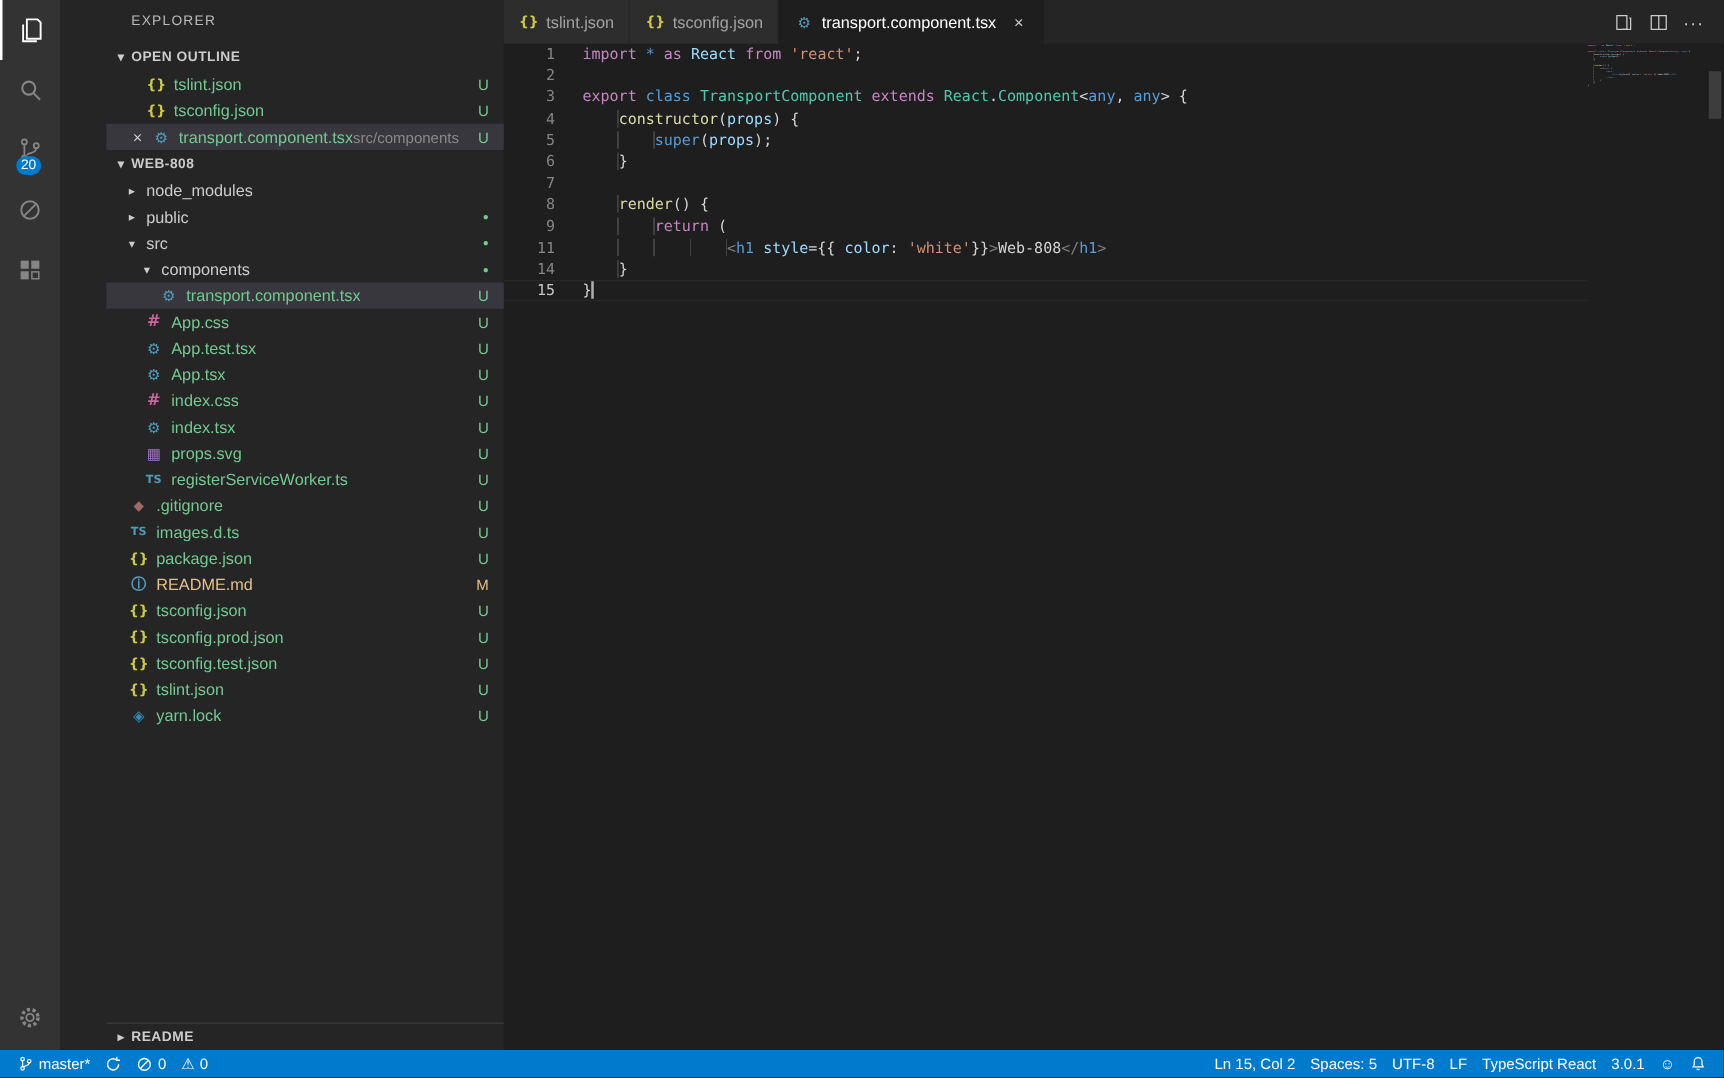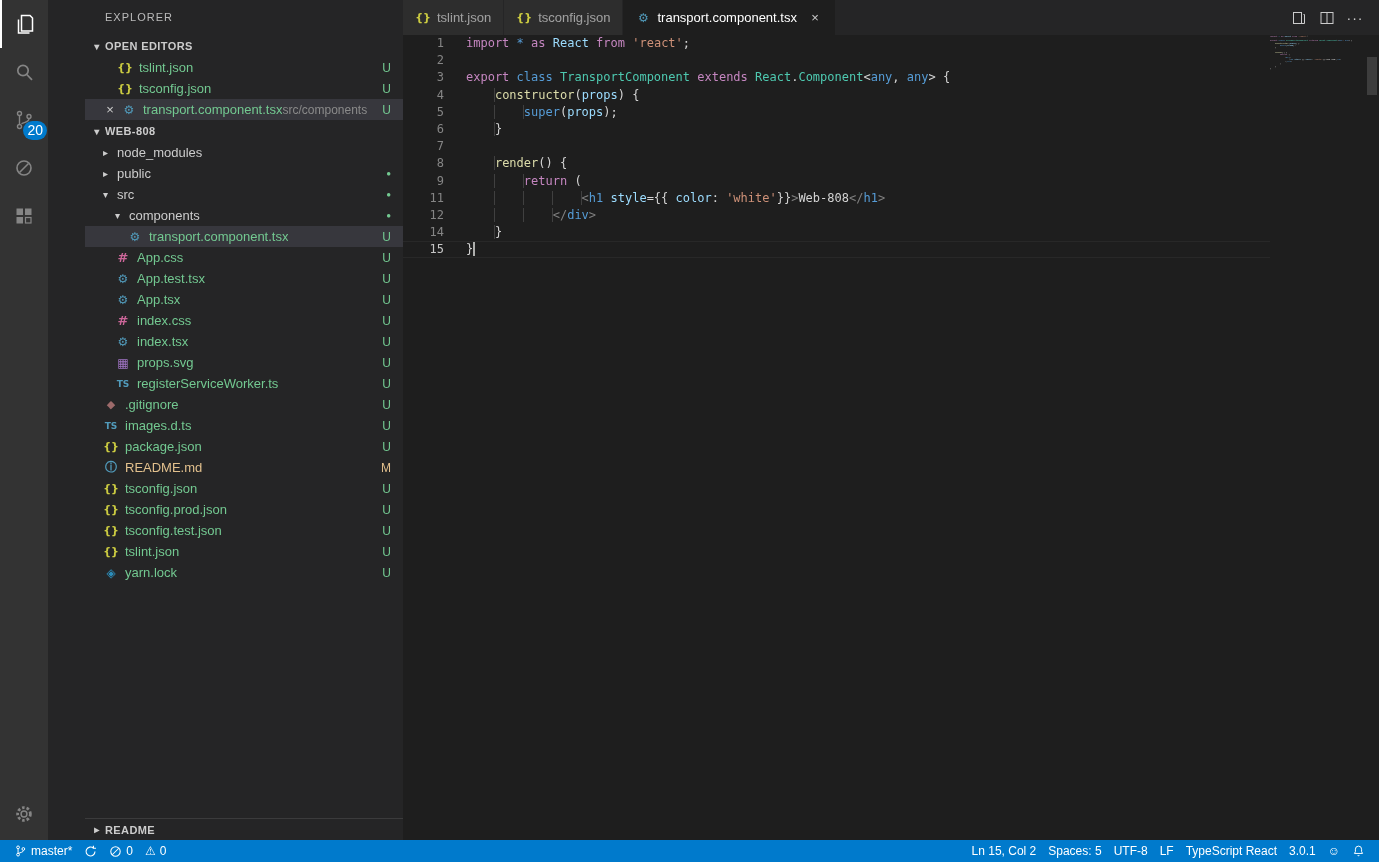--- a/index.html
+++ b/index.html
@@ -7,22 +7,22 @@
     font-family:"Liberation Sans", sans-serif; }
   .app { display:flex; height:840px; width:100%; }
 
   
   .activity-bar { width:48px; background:#333333; display:flex; flex-direction:column;
     justify-content:space-between; flex:none; }
   .ab-item { height:48px; display:flex; align-items:center; justify-content:center;
     color:#858585; position:relative; cursor:pointer; }
   .ab-item.active { color:#ffffff; border-left:2px solid #ffffff; }
   .ab-item svg { display:block; }
-  .ab-badge { position:absolute; bottom:4px; right:1px; background:#007acc; color:#fff;
-    font-size:14px; border-radius:10px; padding:1px 4px; line-height:1.2; }
+  .ab-badge { position:absolute; bottom:4px; right:15px; background:#007acc; color:#fff;
+    font-size:11px; border-radius:10px; padding:1px 4px; line-height:1.2; }
   #abBottom { margin-bottom:2px; }
 
   
   .sidebar { width:355px; background:#252526; color:#cccccc; display:flex;
     flex-direction:column; font-size:13px; flex:none;padding-left:37px; }
   .sidebar-title { height:35px; line-height:35px; padding-left:20px; font-size:11px;
     color:#bbbbbb; letter-spacing:1px; }
   .section-header { height:22px; display:flex; align-items:center; font-size:11px;
     font-weight:bold; color:#cccccc; padding-left:4px; letter-spacing:0.4px; cursor:pointer; flex:none; }
   .section-header.outline { border-top:1px solid rgba(128,128,128,0.25); }
@@ -154,21 +154,21 @@
             </svg>
           </span>
         </div>
       </div>
   </nav>
 
   <aside class="sidebar">
     <div class="sidebar-title">EXPLORER</div>
     <div class="section-header">
       <span class="chev">▾</span>
-      <span>OPEN EDITORS</span>
+      <span>OPEN OUTLINE</span>
     </div>
     <div id="openEditors">
         <div class="row oe-row">
           <span class="ficon" style="color: rgb(203, 203, 65); font-size: 11px;">{}</span>
           <span class="label untracked">tslint.json</span>
           <span class="badge u">U</span>
         </div>
         <div class="row oe-row">
           <span class="ficon" style="color: rgb(203, 203, 65); font-size: 11px;">{}</span>
           <span class="label untracked">tsconfig.json</span>
@@ -333,21 +333,20 @@
           <div class="code-line"><span class="gutter">1</span><span class="line-content"><span class="tok-kw">import</span><span class="tok-def"> </span><span class="tok-blue">*</span><span class="tok-def"> </span><span class="tok-kw">as</span><span class="tok-def"> </span><span class="tok-var">React</span><span class="tok-def"> </span><span class="tok-kw">from</span><span class="tok-def"> </span><span class="tok-str">'react'</span><span class="tok-def">;</span></span></div>
           <div class="code-line"><span class="gutter">2</span><span class="line-content"></span></div>
           <div class="code-line"><span class="gutter">3</span><span class="line-content"><span class="tok-kw">export</span><span class="tok-def"> </span><span class="tok-blue">class</span><span class="tok-def"> </span><span class="tok-type">TransportComponent</span><span class="tok-def"> </span><span class="tok-kw">extends</span><span class="tok-def"> </span><span class="tok-type">React</span><span class="tok-def">.</span><span class="tok-type">Component</span><span class="tok-def">&lt;</span><span class="tok-blue">any</span><span class="tok-def">, </span><span class="tok-blue">any</span><span class="tok-def">&gt; {</span></span></div>
           <div class="code-line"><span class="gutter">4</span><span class="line-content"><span class="tok-ind">    </span><span class="tok-fn">constructor</span><span class="tok-def">(</span><span class="tok-var">props</span><span class="tok-def">) {</span></span></div>
           <div class="code-line"><span class="gutter">5</span><span class="line-content"><span class="tok-ind">        </span><span class="tok-blue">super</span><span class="tok-def">(</span><span class="tok-var">props</span><span class="tok-def">);</span></span></div>
           <div class="code-line"><span class="gutter">6</span><span class="line-content"><span class="tok-ind">    </span><span class="tok-def">}</span></span></div>
           <div class="code-line"><span class="gutter">7</span><span class="line-content"></span></div>
           <div class="code-line"><span class="gutter">8</span><span class="line-content"><span class="tok-ind">    </span><span class="tok-fn">render</span><span class="tok-def">() {</span></span></div>
           <div class="code-line"><span class="gutter">9</span><span class="line-content"><span class="tok-ind">        </span><span class="tok-kw">return</span><span class="tok-def"> (</span></span></div>
           <div class="code-line"><span class="gutter">11</span><span class="line-content"><span class="tok-ind">                </span><span class="tok-tp">&lt;</span><span class="tok-blue">h1</span><span class="tok-def"> </span><span class="tok-var">style</span><span class="tok-def">={{ </span><span class="tok-var">color</span><span class="tok-def">: </span><span class="tok-str">'white'</span><span class="tok-def">}}</span><span class="tok-tp">&gt;</span><span class="tok-def">Web-808</span><span class="tok-tp">&lt;/</span><span class="tok-blue">h1</span><span class="tok-tp">&gt;</span></span></div>
-          <div class="code-line"><span class="gutter">12</span><span class="line-content"><span class="tok-ind">            </span><span class="tok-tp">&lt;/</span><span class="tok-blue">div</span><span class="tok-tp">&gt;</span></span></div>
           <div class="code-line"><span class="gutter">14</span><span class="line-content"><span class="tok-ind">    </span><span class="tok-def">}</span></span></div>
           <div class="code-line current"><span class="gutter">15</span><span class="line-content"><span class="tok-def">}</span><span class="cursor"></span></span></div>
         </div>
       <div class="minimap">
         <div id="minimapContent">
             <div class="code-line"><span class="line-content"><span class="tok-kw">import</span><span class="tok-def"> </span><span class="tok-blue">*</span><span class="tok-def"> </span><span class="tok-kw">as</span><span class="tok-def"> </span><span class="tok-var">React</span><span class="tok-def"> </span><span class="tok-kw">from</span><span class="tok-def"> </span><span class="tok-str">'react'</span><span class="tok-def">;</span></span></div>
             <div class="code-line"><span class="line-content"></span></div>
             <div class="code-line"><span class="line-content"><span class="tok-kw">export</span><span class="tok-def"> </span><span class="tok-blue">class</span><span class="tok-def"> </span><span class="tok-type">TransportComponent</span><span class="tok-def"> </span><span class="tok-kw">extends</span><span class="tok-def"> </span><span class="tok-type">React</span><span class="tok-def">.</span><span class="tok-type">Component</span><span class="tok-def">&lt;</span><span class="tok-blue">any</span><span class="tok-def">, </span><span class="tok-blue">any</span><span class="tok-def">&gt; {</span></span></div>
             <div class="code-line"><span class="line-content"><span class="tok-ind">    </span><span class="tok-fn">constructor</span><span class="tok-def">(</span><span class="tok-var">props</span><span class="tok-def">) {</span></span></div>
             <div class="code-line"><span class="line-content"><span class="tok-ind">        </span><span class="tok-blue">super</span><span class="tok-def">(</span><span class="tok-var">props</span><span class="tok-def">);</span></span></div>

